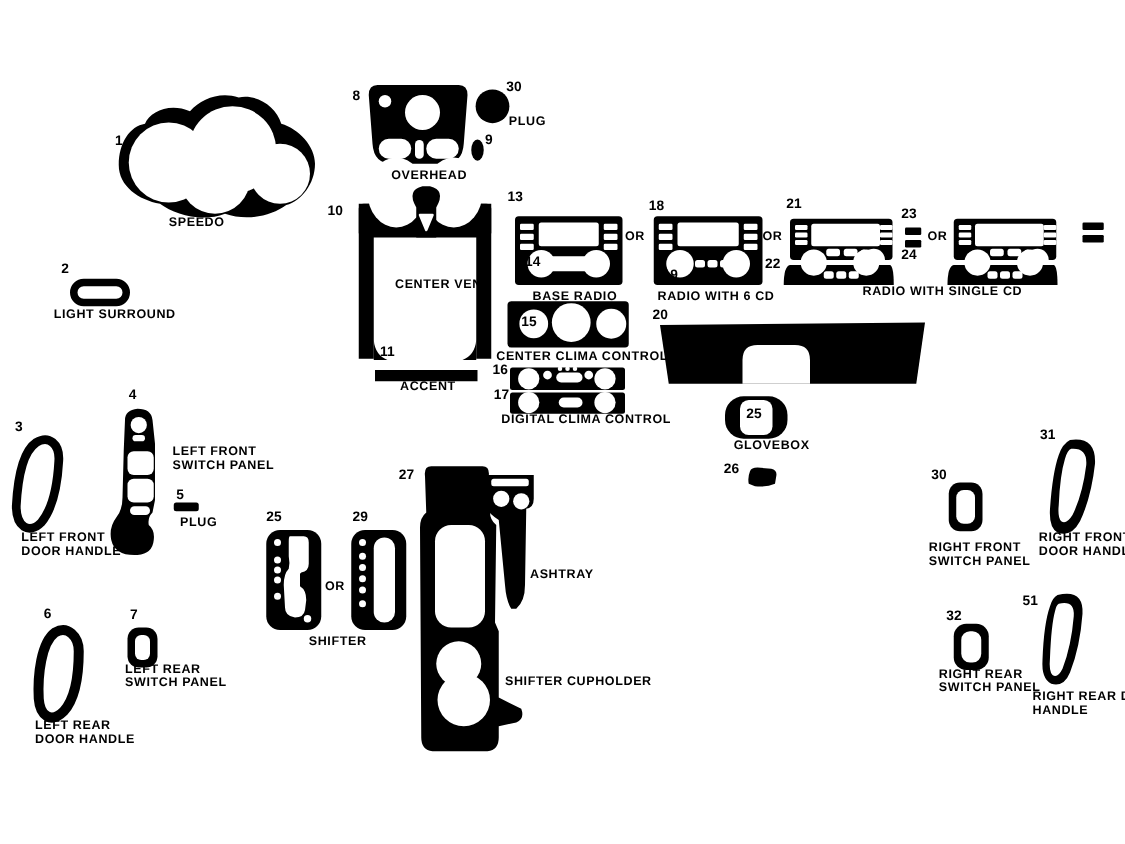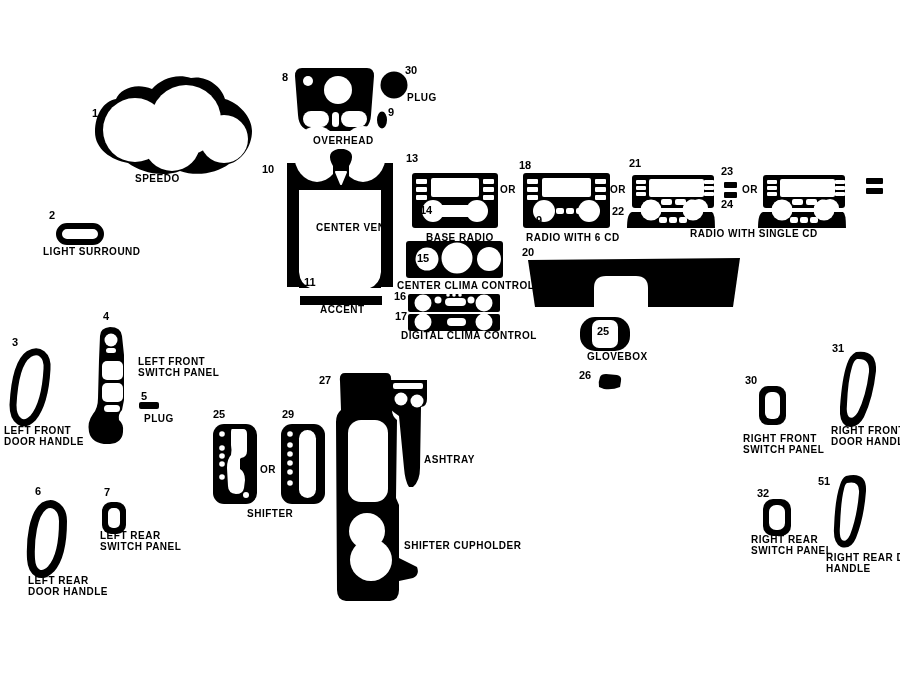--- a/index.html
+++ b/index.html
@@ -253,21 +253,21 @@
 <span class="num" style="left:213px;top:408px">25</span>
 <span class="num" style="left:282px;top:408px">29</span>
 <span class="num" style="left:745px;top:374px">30</span>
 <span class="num" style="left:832px;top:342px">31</span>
 <span class="num" style="left:757px;top:487px">32</span>
 <span class="num" style="left:818px;top:475px">51</span>
 <span class="num" style="left:405px;top:64px">30</span>
 
 <span class="lbl" style="left:135px;top:173px">SPEEDO</span>
 <span class="lbl" style="left:43px;top:246px">LIGHT SURROUND</span>
-<span class="lbl wrap" style="left:4px;top:425px;width:88px">LEFT FRONT DOOR HANDLE</span>
+<span class="lbl wrap" style="left:17px;top:425px;width:88px">LEFT FRONT DOOR HANDLE</span>
 <span class="lbl wrap" style="left:138px;top:356px;width:86px">LEFT FRONT SWITCH PANEL</span>
 <span class="lbl" style="left:144px;top:413px">PLUG</span>
 <span class="lbl wrap" style="left:28px;top:575px;width:92px">LEFT REAR DOOR HANDLE</span>
 <span class="lbl wrap" style="left:100px;top:530px;width:100px">LEFT REAR SWITCH PANEL</span>
 <span class="lbl" style="left:313px;top:135px">OVERHEAD</span>
 <span class="lbl" style="left:407px;top:92px">PLUG</span>
 <span class="lbl" style="left:316px;top:222px">CENTER VENT</span>
 <span class="lbl" style="left:320px;top:304px">ACCENT</span>
 <span class="lbl" style="left:426px;top:232px">BASE RADIO</span>
 <span class="lbl" style="left:500px;top:184px">OR</span>

